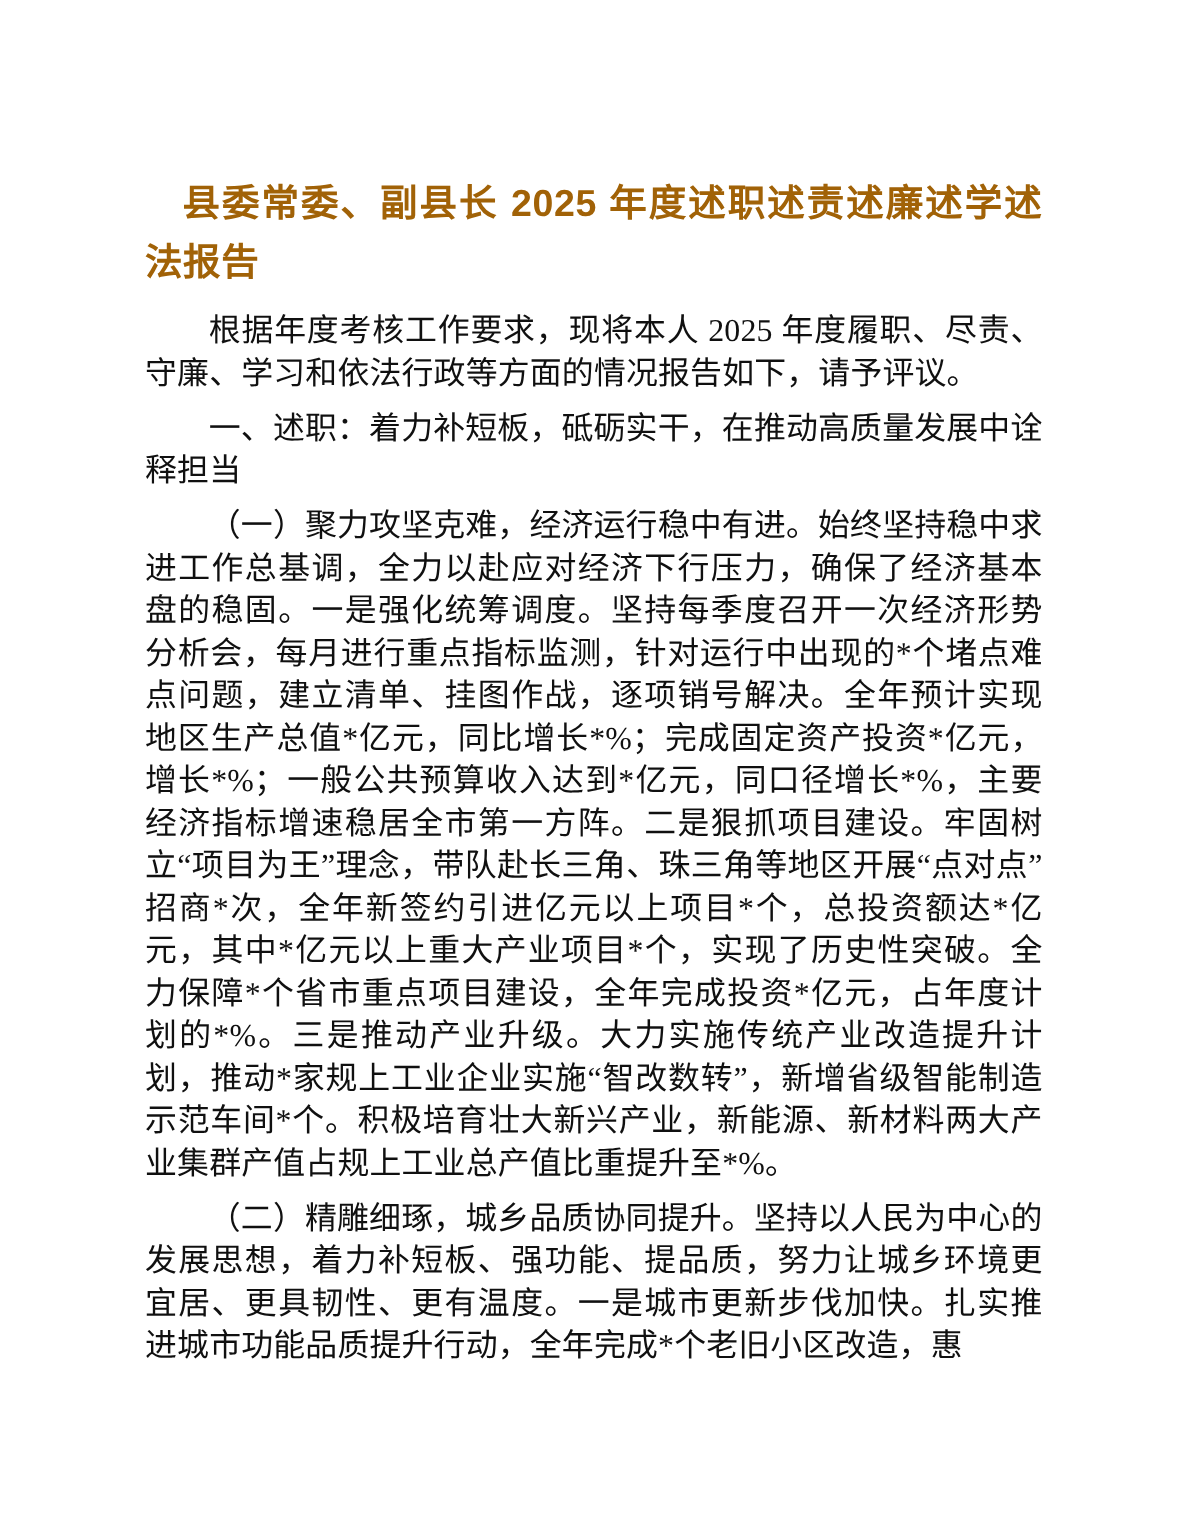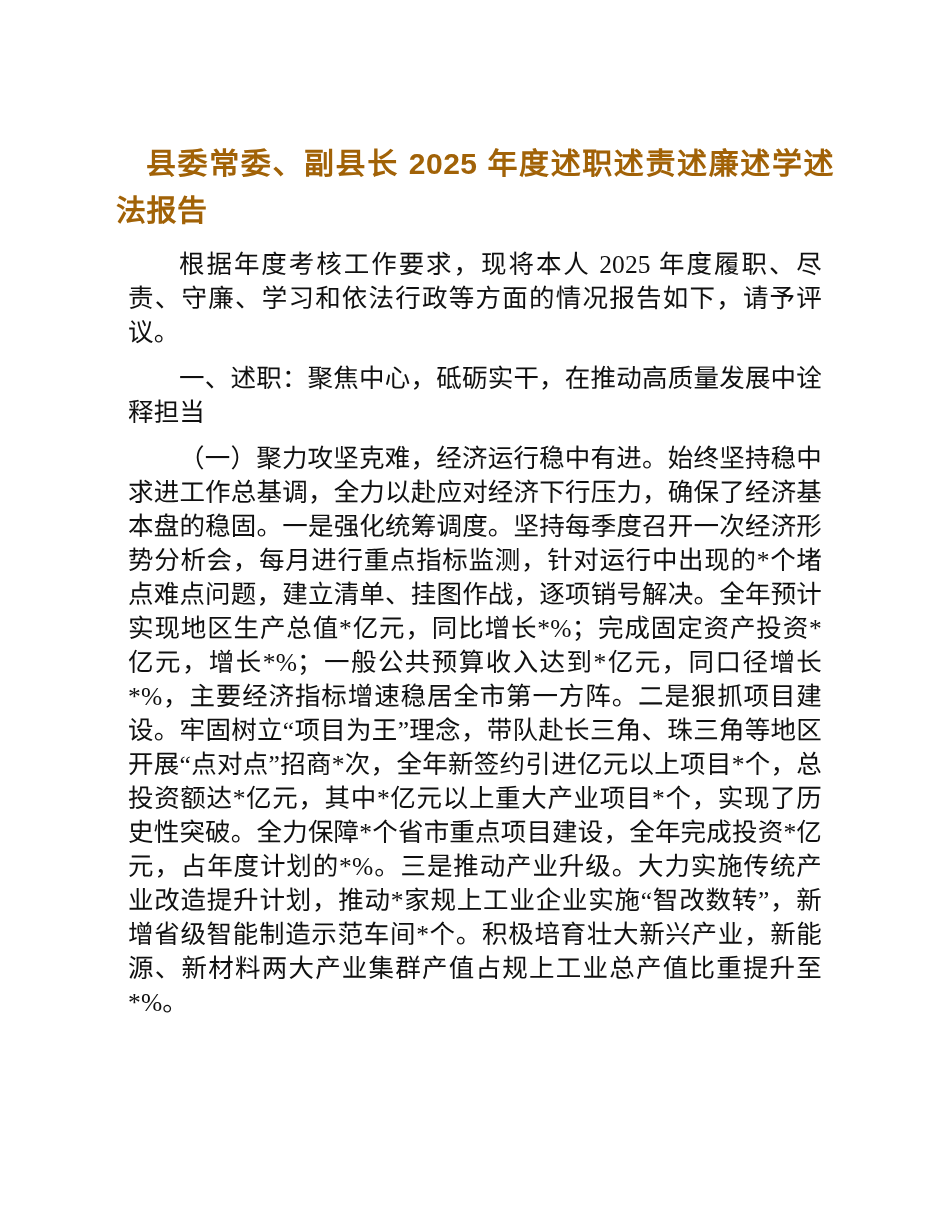--- a/index.html
+++ b/index.html
@@ -42,21 +42,21 @@
 
   
   .para {
     font-family: "Liberation Serif", "DejaVu Serif", serif;
     font-size: 25.5px;
     line-height: 34px;
     color: #101010;
     text-align: justify;
     text-align-last: left;
     text-indent: 51px;
-    margin: 12px;
+    margin: 0;
     word-break: break-all;
     letter-spacing: 0.15px;
   }
 
   .para + .para {
     margin-top: 10px;
   }
 
   .para.section-heading {
     margin-top: 10px;
@@ -74,19 +74,20 @@
 </head>
 <body>
 
 <div class="page">
   <div class="content">
 
     <h1 class="doc-title">县委常委、副县长 2025 年度述职述责述廉述学述法报告</h1>
 
     <p class="para">根据年度考核工作要求，现将本人 2025 年度履职、尽责、守廉、学习和依法行政等方面的情况报告如下，请予评议。</p>
 
-    <p class="para section-heading">一、述职：聚焦中心，砥砺实干，在推动高质量发展中诠释担当</p>
+    <p class="para section-heading">一、述职：着力补短板，砥砺实干，在推动高质量发展中诠释担当</p>
 
     <p class="para tight">（一）聚力攻坚克难，经济运行稳中有进。始终坚持稳中求进工作总基调，全力以赴应对经济下行压力，确保了经济基本盘的稳固。一是强化统筹调度。坚持每季度召开一次经济形势分析会，每月进行重点指标监测，针对运行中出现的*个堵点难点问题，建立清单、挂图作战，逐项销号解决。全年预计实现地区生产总值*亿元，同比增长*%；完成固定资产投资*亿元，增长*%；一般公共预算收入达到*亿元，同口径增长*%，主要经济指标增速稳居全市第一方阵。二是狠抓项目建设。牢固树立“项目为王”理念，带队赴长三角、珠三角等地区开展“点对点”招商*次，全年新签约引进亿元以上项目*个，总投资额达*亿元，其中*亿元以上重大产业项目*个，实现了历史性突破。全力保障*个省市重点项目建设，全年完成投资*亿元，占年度计划的*%。三是推动产业升级。大力实施传统产业改造提升计划，推动*家规上工业企业实施“智改数转”，新增省级智能制造示范车间*个。积极培育壮大新兴产业，新能源、新材料两大产业集群产值占规上工业总产值比重提升至*%。</p>
 
+    <p class="para tight clip-bottom">（二）精雕细琢，城乡品质协同提升。坚持以人民为中心的发展思想，着力补短板、强功能、提品质，努力让城乡环境更宜居、更具韧性、更有温度。一是城市更新步伐加快。扎实推进城市功能品质提升行动，全年完成*个老旧小区改造，惠</p>
 
   </div>
 </div>
 
 </body></html>

